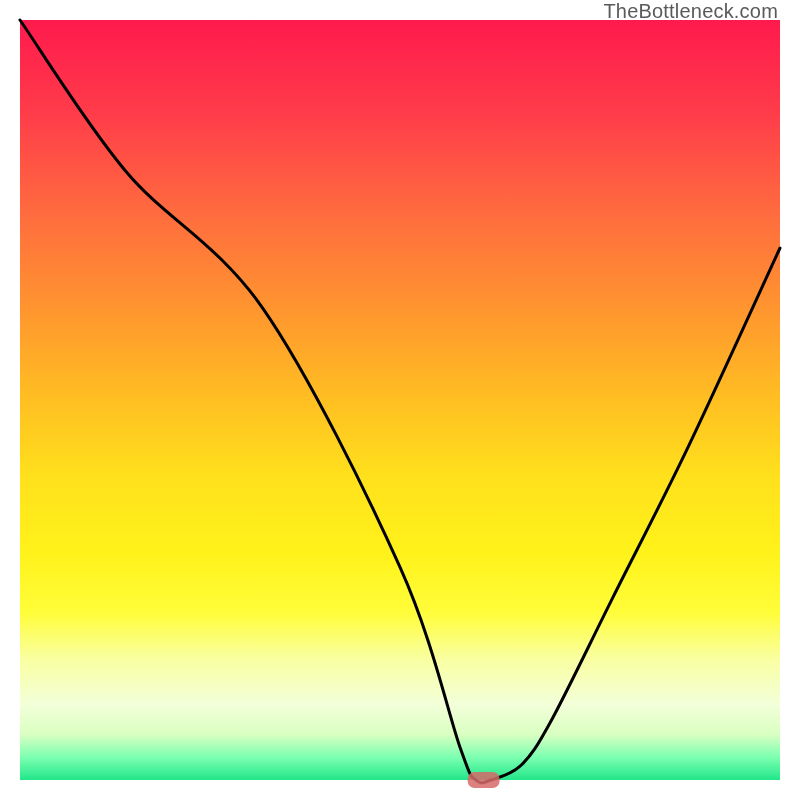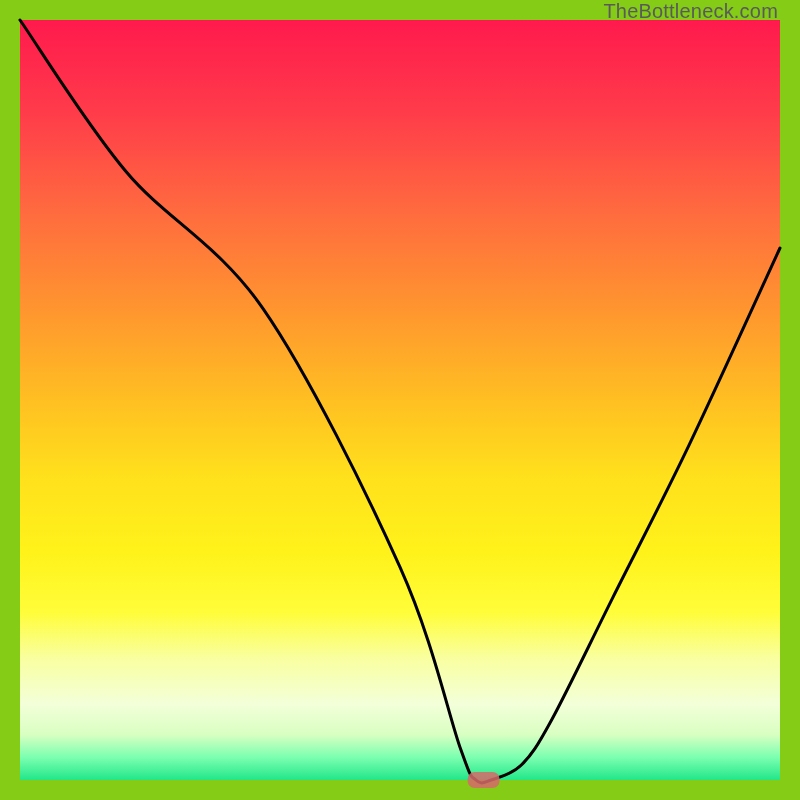--- a/index.html
+++ b/index.html
@@ -7,21 +7,21 @@
     padding: 0;
     width: 800px;
     height: 800px;
     background: #000;
     overflow: hidden;
   }
   .frame {
     position: relative;
     width: 800px;
     height: 800px;
-    background: #84cc16;
+    background: #ffffff;
   }
   .plot-area {
     position: absolute;
     left: 20px;
     top: 20px;
     width: 760px;
     height: 760px;
     background: linear-gradient(
       to bottom,
       #ff1a4d 0%,

